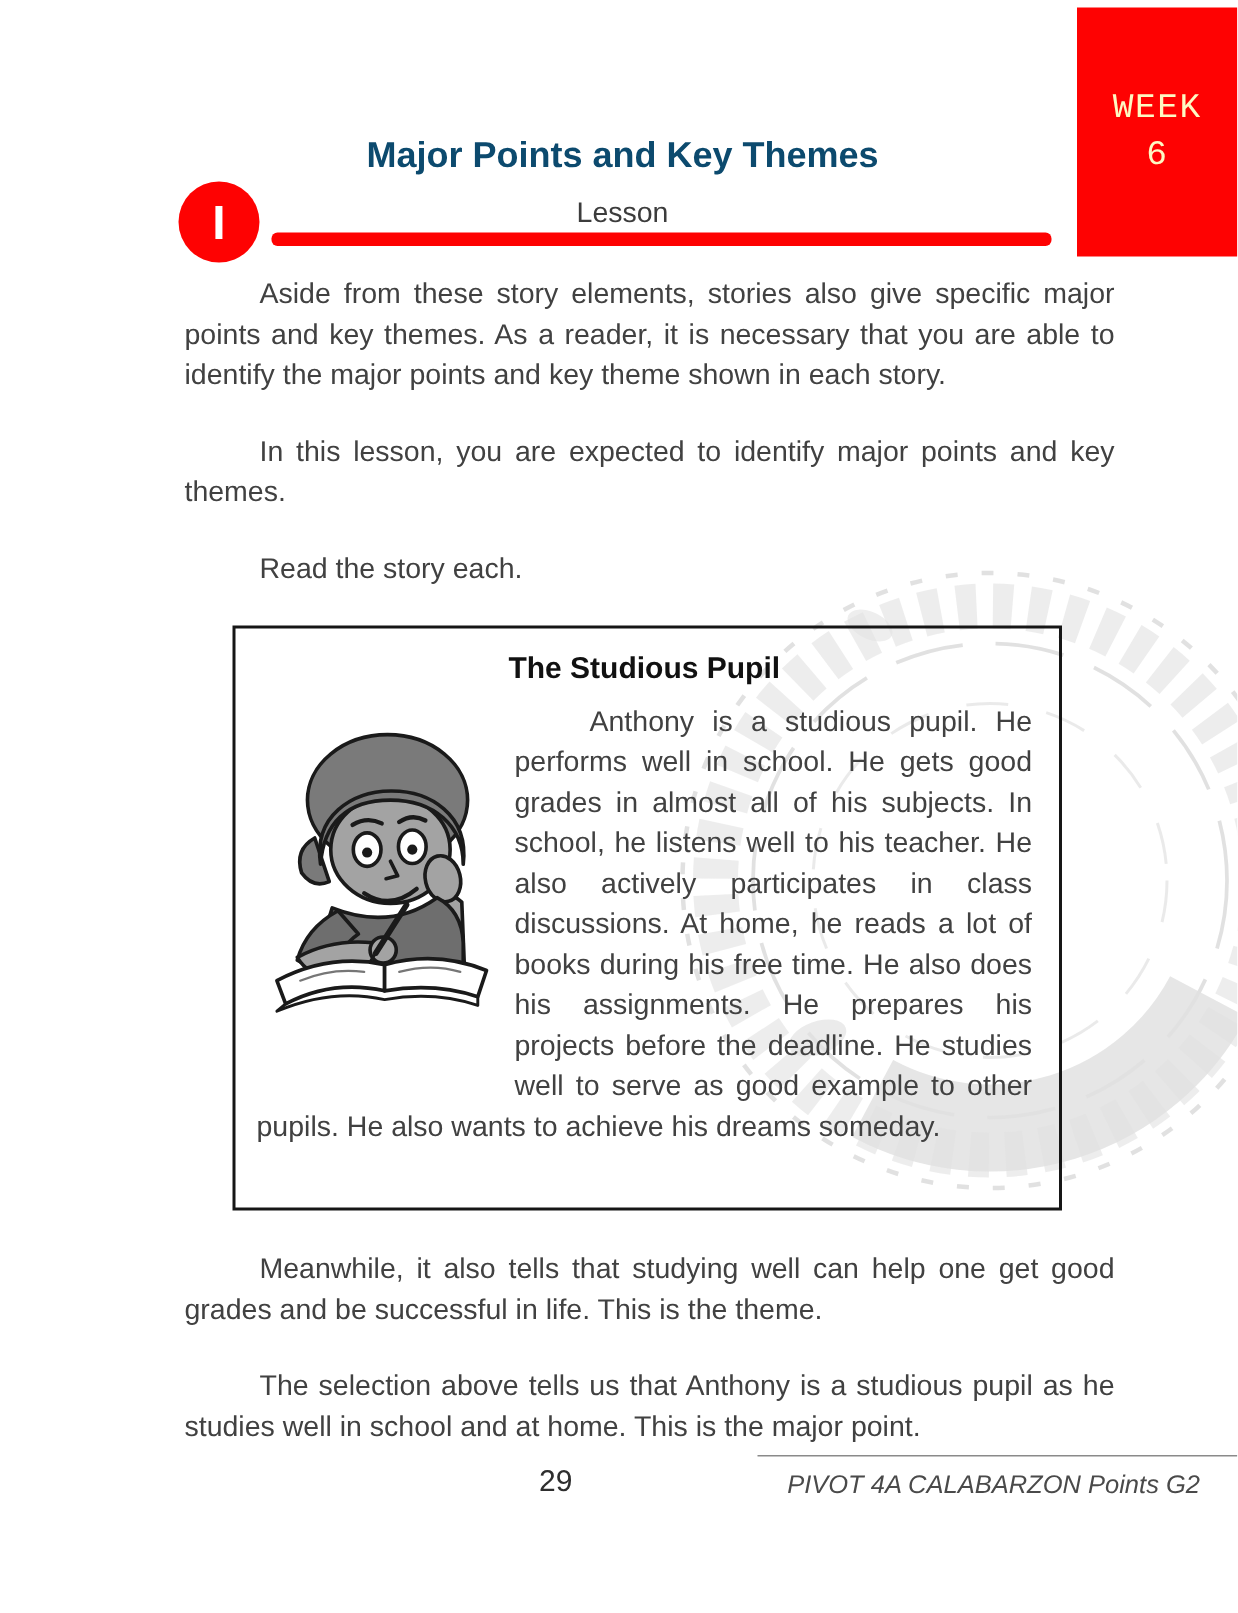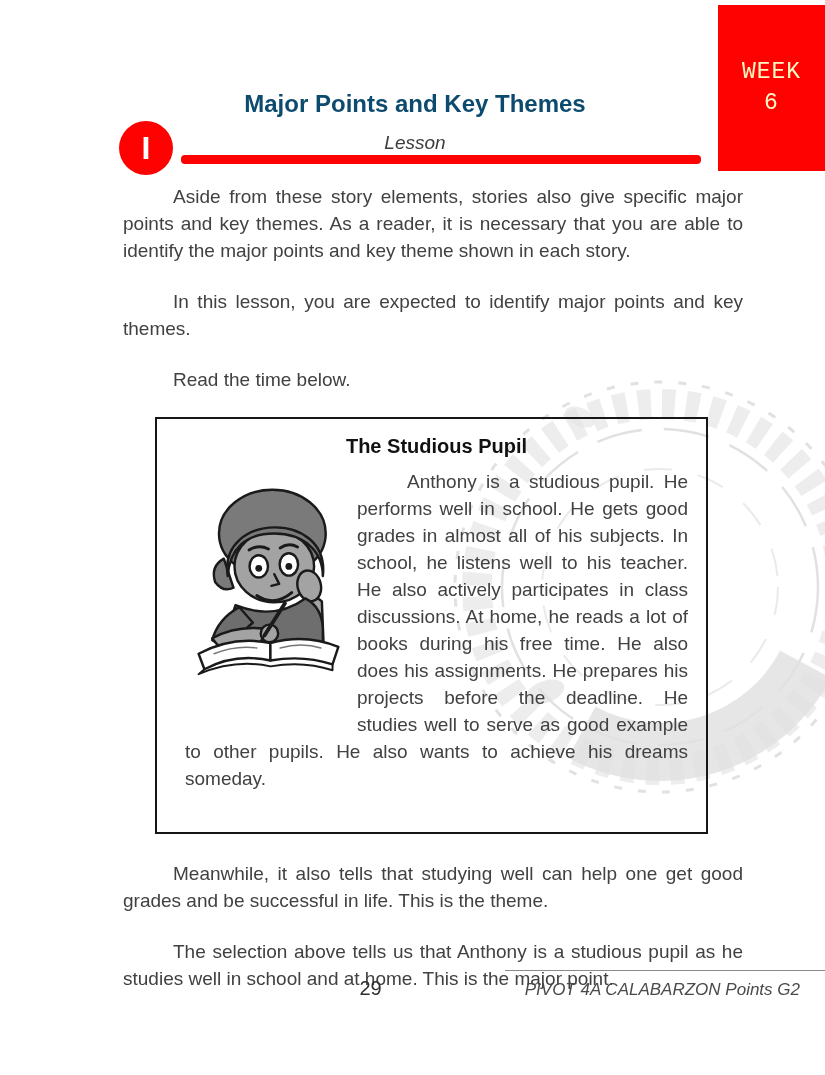--- a/index.html
+++ b/index.html
@@ -16,21 +16,21 @@
     align-items:center; justify-content:center; z-index:2;
     font-size:23px; line-height:1.35; letter-spacing:1px; text-align:center;font-family:Liberation Mono, monospace;
   }
   
   .page-title {
     position:absolute; left:105px; top:90px; width:620px; margin:0;
     text-align:center; font-size:24px; font-weight:bold; color:#0c4a6e; z-index:1;
   }
   .lesson-label {
     position:absolute; left:105px; top:132px; width:620px;
-    text-align:center; font-size:19px; color:#3c3c3c; z-index:1;font-style:italic;
+    text-align:center; font-size:19px; color:#3c3c3c; z-index:1;
   }
   .lesson-circle {
     position:absolute; left:119px; top:121px; width:54px; height:54px;
     background:#fe0202; border-radius:50%; color:#fff; z-index:2;
     display:flex; align-items:center; justify-content:center;
     font-size:32px; font-weight:bold;
   }
   .lesson-underline {
     position:absolute; left:181px; top:155px; width:520px; height:9px;
     background:#fe0202; border-radius:4px; z-index:1;
@@ -38,21 +38,21 @@
   
   .body-col { position:absolute; left:123px; top:183px; width:620px; z-index:1; }
   .body-col p {
     margin:0 0 24px 0; font-size:19px; line-height:27px;
     text-align:justify; text-indent:50px; color:#414141;
   }
   p.no-justify { text-align:left; }
   
   .story-box {
     margin:8px 0 26px 32px; width:553px; border:2px solid #161616;
-    background:transparent; padding:12px 18px 16px 28px; box-sizing:border-box;
+    background:transparent; padding:12px 18px 16px 14px; box-sizing:border-box;
   }
   .story-title {
     margin:4px 0 10px 0; text-align:center; font-size:20px;
     font-weight:bold; color:#111;
   }
   .story-body { overflow:hidden; }
   .boy-float { float:left; width:172px; height:252px; }
   .boy-float svg { margin-top:12px; }
   .story-text {
     margin:0; font-size:19px; line-height:26px; text-align:justify;
@@ -97,21 +97,21 @@
   <h1 class="page-title">Major Points and Key Themes</h1>
   <div class="lesson-label">Lesson</div>
   <div class="lesson-circle">
     <span>I</span>
   </div>
   <div class="lesson-underline"></div>
 
   <div class="body-col">
     <p>Aside from these story elements, stories also give specific major points and key themes. As a reader, it is necessary that you are able to identify the major points and key theme shown in each story.</p>
     <p>In this lesson, you are expected to identify major points and key themes.</p>
-    <p class="no-justify">Read the time below.</p>
+    <p class="no-justify">Read the story each.</p>
 
     <div class="story-box">
       <div class="story-title">The Studious Pupil</div>
       <div class="story-body">
         <div class="boy-float">
           <svg width="165" height="200" viewBox="0 0 170 200" aria-hidden="true">
             <g stroke="#1a1a1a" stroke-width="2.5" stroke-linejoin="round" stroke-linecap="round">
 
               <ellipse cx="90" cy="52" rx="55" ry="45" fill="#7a7a7a"></ellipse>
               <path d="M40 78 Q 26 86 31 102 Q 39 113 50 108 Z" fill="#7a7a7a"></path>

